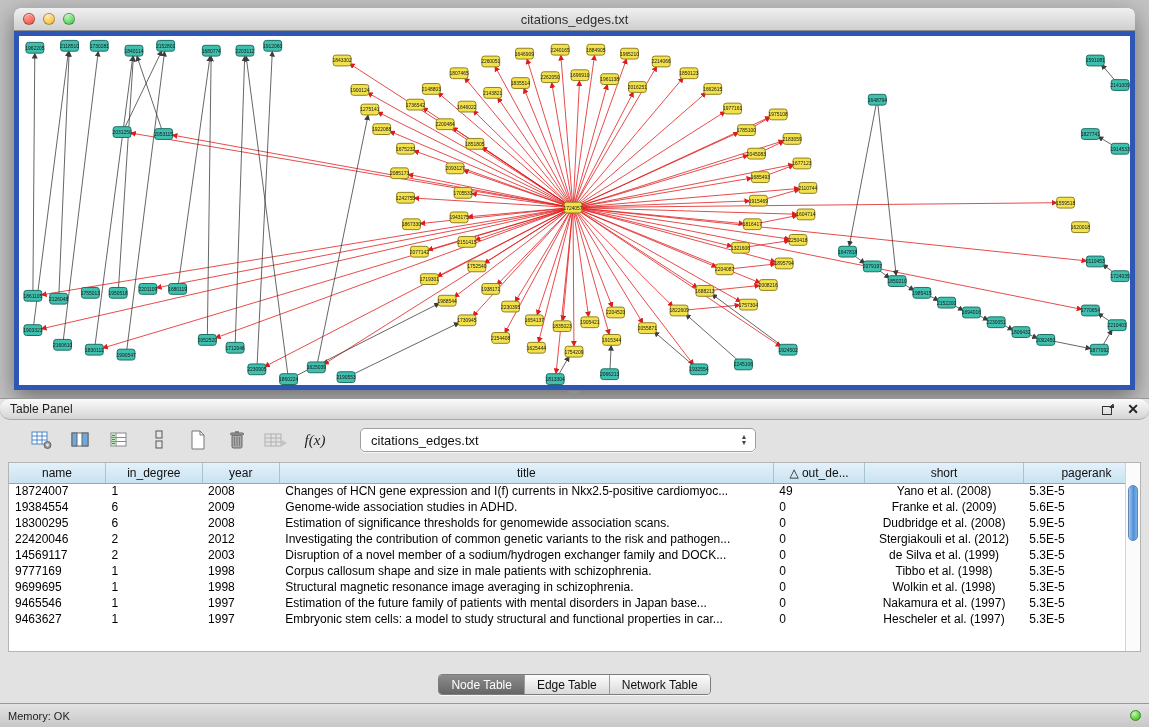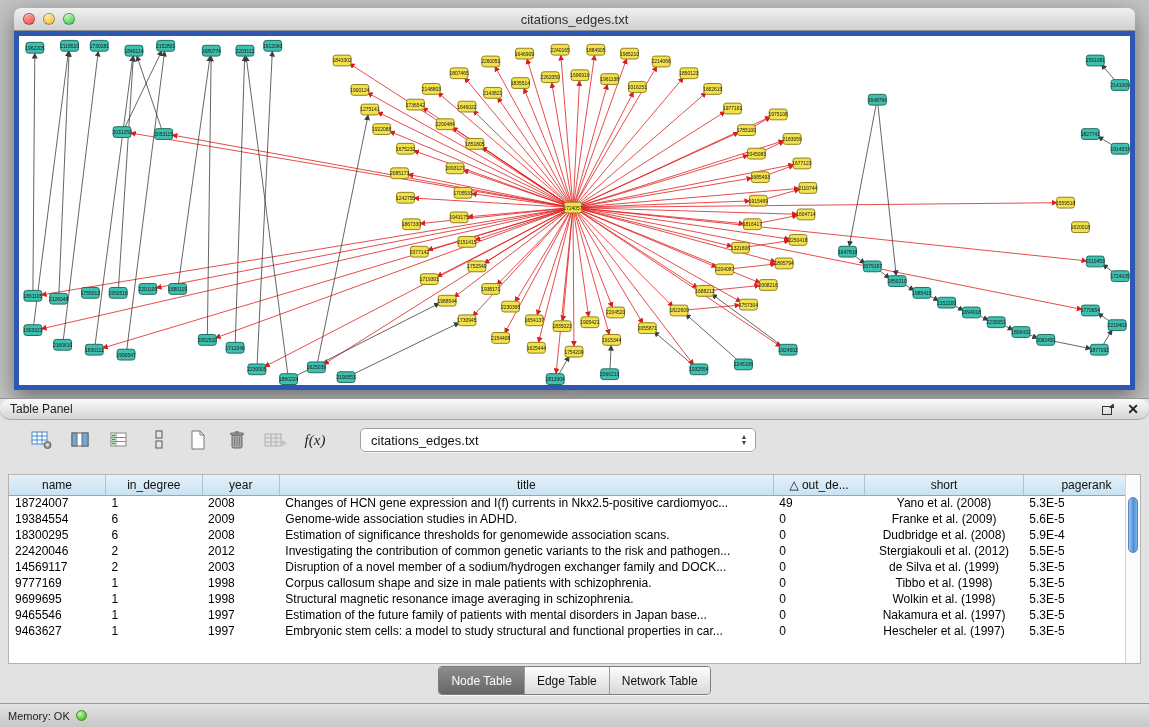--- a/index.html
+++ b/index.html
@@ -42,51 +42,51 @@
   .fx { font-family:"Liberation Serif", serif; font-style:italic; font-size:15px; color:#222; }
   .combo { margin-left:18px; width:396px; height:24px; background:#ffffff;
     border:1px solid #9f9f9f; border-radius:5px; display:flex; align-items:center;
     font-size:13px; color:#111; box-shadow:0 1px 0 rgba(255,255,255,.7); }
   .combo .val { flex:1; padding-left:10px; white-space:nowrap; overflow:hidden; }
   .combo .arrows { width:18px; display:flex; flex-direction:column; align-items:center;
     justify-content:center; font-size:7px; color:#444; line-height:6px; padding-right:4px; }
 
   
   .table-wrap { position:absolute; left:8px; right:8px; top:63px; height:190px;
-    background:#ffffff; border:1px solid #b4b4b4;margin-top:12px; }
+    background:#ffffff; border:1px solid #b4b4b4; }
   .grid-area { position:absolute; left:0; top:0; right:15px; bottom:0; overflow:hidden; }
   table { border-collapse:collapse; table-layout:fixed; width:100%; }
   col.c-name{width:95px} col.c-indeg{width:95px} col.c-year{width:76px}
   col.c-title{width:486px} col.c-outdeg{width:90px} col.c-short{width:156px} col.c-pr{width:100px}
   th { height:20px; font-size:12px; font-weight:normal; color:#111; text-align:center;
     background:linear-gradient(#e3f1fa,#c9e2f1); border-right:1px solid #a9c3d3;
     border-bottom:1px solid #8fa9ba; overflow:hidden; white-space:nowrap; }
   th:last-child{ border-right:none;padding-left:24px; }
   td { height:16px; font-size:12px; color:#000; padding:0 6px; white-space:nowrap;
     overflow:hidden; text-overflow:clip; }
   td:nth-child(6){ text-align:center; }
   .vscroll { position:absolute; right:0; top:0; bottom:0; width:15px; background:#fbfbfb;
     border-left:1px solid #d4d4d4; }
   .vthumb { position:absolute; top:22px; left:2px; width:10px; height:56px; border-radius:6px;
     background:linear-gradient(90deg,#9fc8f2,#4f8fd8 55%,#7db1e8); border:1px solid #5d86b5; }
 
   
   .tabs-bar { position:absolute; left:0; right:0; bottom:8px; display:flex; justify-content:center; }
   .seg { display:inline-flex; border:1px solid #7d7d7d; border-radius:4px; overflow:hidden;
     box-shadow:0 1px 0 rgba(255,255,255,.7); }
-  .seg-btn { border:none; outline:none; padding:2px 12px; font-size:12px; height:27px;
+  .seg-btn { border:none; outline:none; padding:2px 12px; font-size:12px; height:19px;
     background:linear-gradient(#fdfdfd,#d9d9d9); color:#111; border-left:1px solid #9a9a9a;
     font-family:"Liberation Sans",sans-serif; }
   .seg-btn:first-child { border-left:none; }
   .seg-btn.active { background:linear-gradient(#8d8d8d,#666666); color:#fff; }
 
   
   .status-bar { position:absolute; left:0; bottom:0; width:1149px; height:24px;
     background:linear-gradient(#e3e3e3,#c7c7c7); border-top:1px solid #999;
-    display:flex; align-items:center; justify-content:flex-start; padding:0 8px; gap:6px; }
+    display:flex; align-items:center; justify-content:space-between; padding:0 8px; gap:6px; }
   .status-bar .mem { font-size:11px; color:#222; }
   .mem-dot { width:11px; height:11px; border-radius:50%;
     background:radial-gradient(circle at 35% 30%, #c9f6b5, #4ecb2e 70%, #2f9a12);
     border:1px solid #3f8a24; }
 </style>
 </head>
 <body>
 
 <div class="graph-window">
   <div class="titlebar">
@@ -848,21 +848,21 @@
               <td>Franke et al. (2009)</td>
               <td>5.6E-5</td>
             </tr>
             <tr>
               <td>18300295</td>
               <td>6</td>
               <td>2008</td>
               <td>Estimation of significance thresholds for genomewide association scans.</td>
               <td>0</td>
               <td>Dudbridge et al. (2008)</td>
-              <td>5.9E-4</td>
+              <td>5.9E-5</td>
             </tr>
             <tr>
               <td>22420046</td>
               <td>2</td>
               <td>2012</td>
               <td>Investigating the contribution of common genetic variants to the risk and pathogen...</td>
               <td>0</td>
               <td>Stergiakouli et al. (2012)</td>
               <td>5.5E-5</td>
             </tr>

